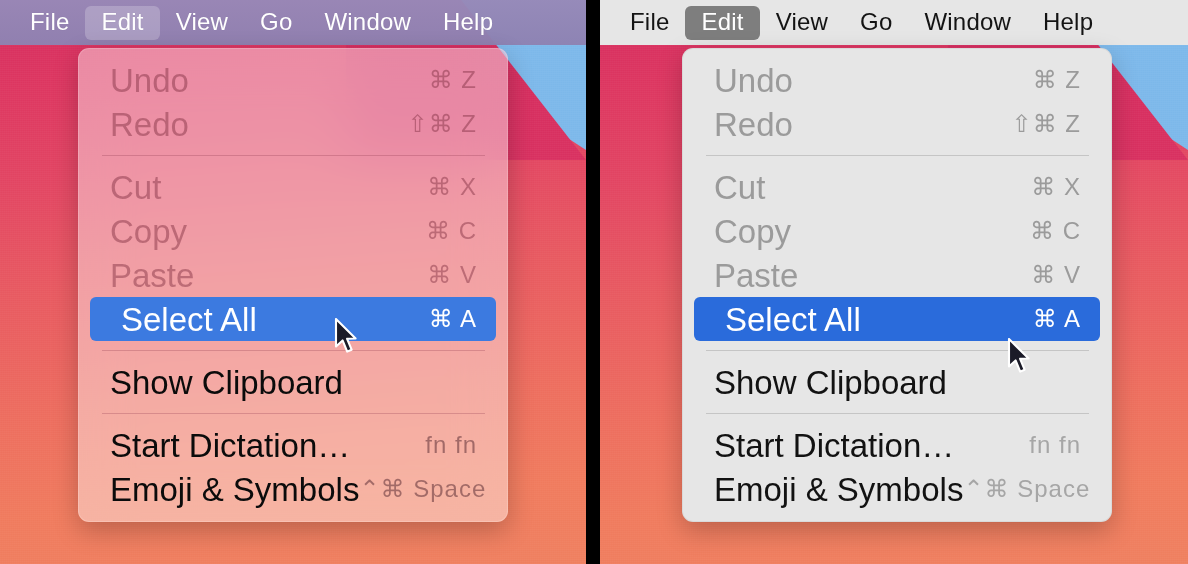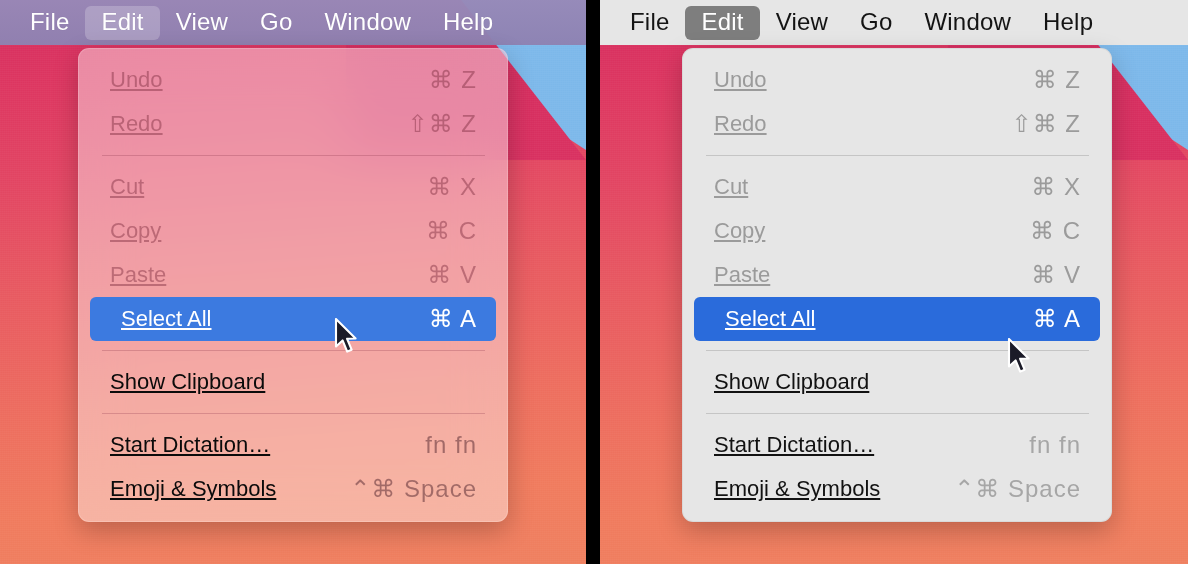--- a/index.html
+++ b/index.html
@@ -159,24 +159,23 @@
     display: flex;
     align-items: center;
     justify-content: space-between;
     height: 44px;
     margin: 0 11px;
     padding: 0 19px 0 20px;
     border-radius: 6px;
     box-sizing: border-box;
   }
   .menu-label {
-    font-size: 22px;
+    font-size: 33px;
     line-height: 1;
     white-space: nowrap;
-    text-decoration: underline;
   }
   .menu-shortcut {
     font-size: 24px;
     line-height: 1;
     white-space: nowrap;
     letter-spacing: 1px;
   }
 
   
   .panel-left  .menu-row.enabled .menu-label { color: #0b0b0b; }

